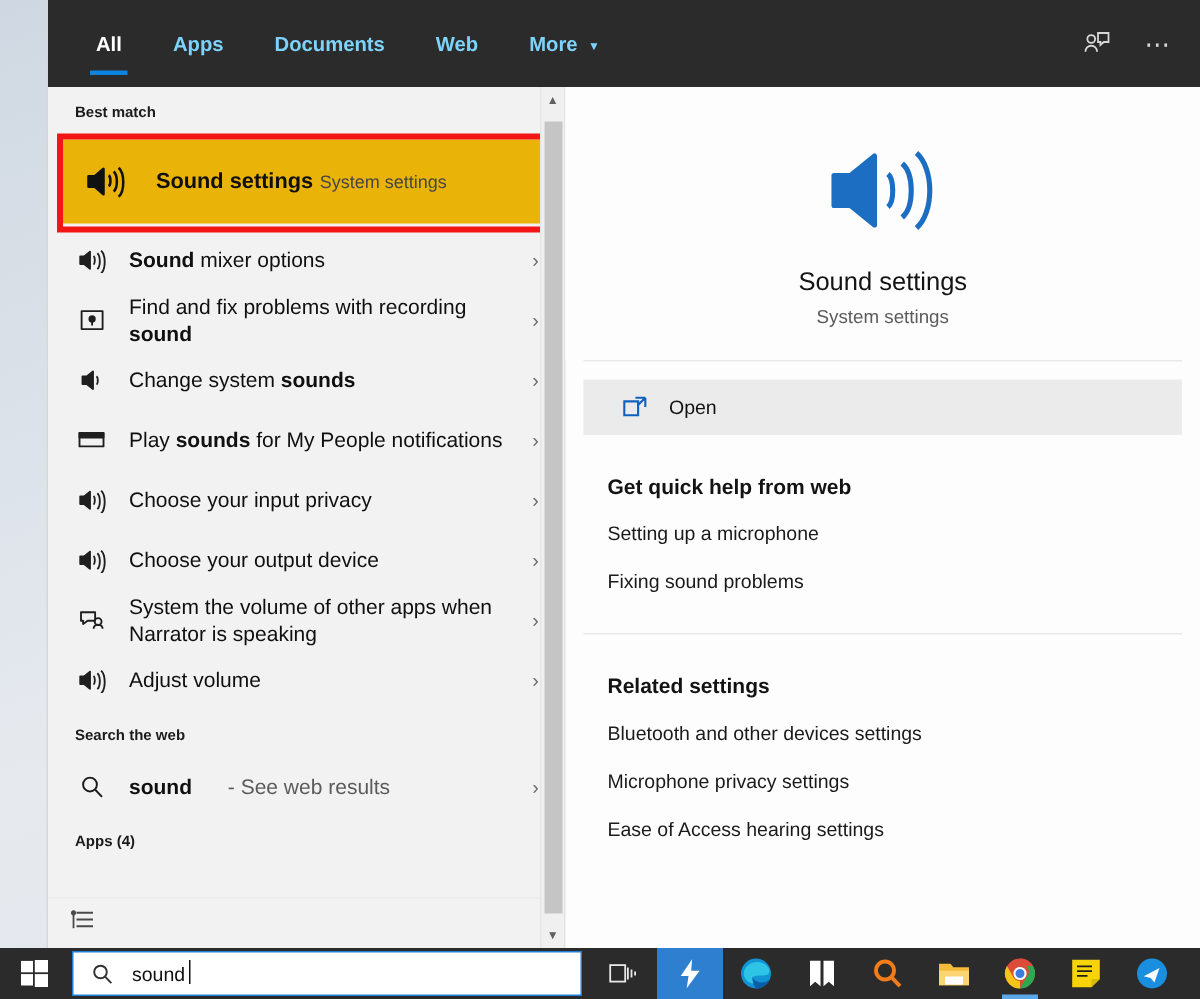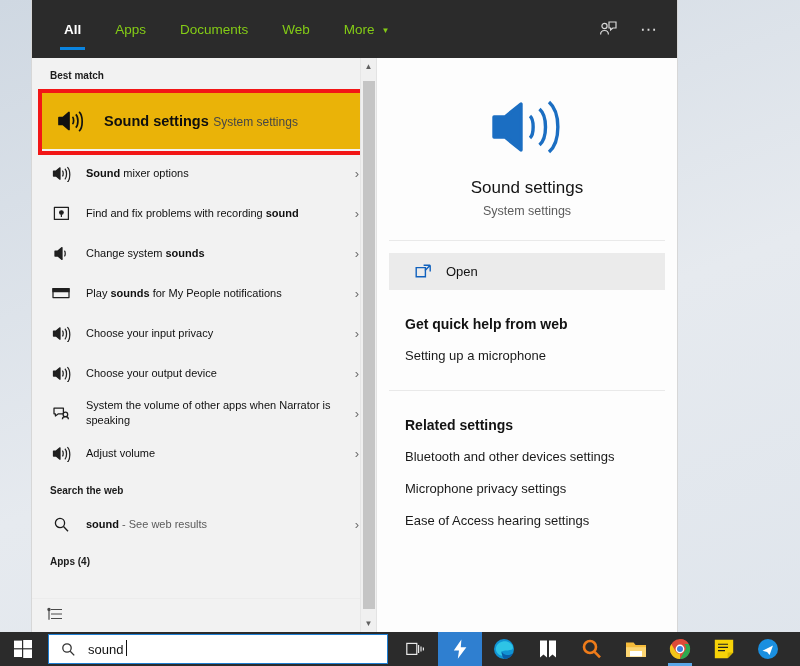--- a/index.html
+++ b/index.html
@@ -12,36 +12,36 @@
   #root { position: relative; width: 800px; height: 666px; }
 
   
   .desktop-bg {
     position: absolute; inset: 0;
     background: linear-gradient(160deg,#cfd8e2 0%,#e6eaef 55%,#dfe5ec 100%);
   }
 
   
   .flyout {
-    position: absolute; left: 32px; top: 0; width: 645px; height: 632px;
+    position: absolute; left: 32px; top: 0; width: 768px; height: 632px;
     background: #f2f2f2;
     box-shadow: 0 0 0 1px #d7d7d7;
     display: flex; flex-direction: column;
   }
 
   
   .header {
     height: 58px; background: #2b2b2b; display: flex; align-items: center;
     padding: 0 18px 0 28px; flex: 0 0 58px;
   }
   .tabs { display: flex; align-items: flex-end; height: 58px; gap: 26px; flex: 1; }
   .tab {
-    position: relative; color: #84cc16; font-size: 13.5px;
+    position: relative; color: #7dd3fc; font-size: 13.5px;
     height: 58px; display: flex; align-items: center; padding: 0 4px;
-    cursor: default; white-space: nowrap;
+    cursor: default; white-space: nowrap; font-weight: bold;
   }
   .tab.active { color: #ffffff; font-weight: bold; }
   .tab.active::after {
     content: ""; position: absolute; left: 0; right: 0; bottom: 8px;
     height: 3px; background: #0a84e0;
   }
   .tab .chev { margin-left: 7px; font-size: 8px; position: relative; top: 1px; }
   .header-actions { display: flex; align-items: center; gap: 22px; }
   .hicon { color: #d8d8d8; display: flex; align-items: center; justify-content: center; }
   .dots { letter-spacing: 2px; font-size: 17px; color: #d9d9d9; line-height: 1; }
@@ -59,41 +59,41 @@
   }
   .section-head {
     font-size: 10px; font-weight: bold; color: #1b1b1b;
     padding: 12px 0 8px 18px;
   }
   .row {
     display: flex; align-items: center; gap: 14px;
     padding: 0 12px 0 18px; min-height: 40px; cursor: default;
   }
   .row .ico { width: 22px; flex: 0 0 22px; display: flex; align-items: center; justify-content: center; color: #1f1f1f; }
-  .row .txt { flex: 1; font-size: 11px; color: #101010; line-height: 1.32; }
+  .row .txt { flex: 1; font-size: 14px; color: #101010; line-height: 1.32; }
   .row .txt b { font-weight: bold; }
   .row .arrow { color: #6d6d6d; font-size: 13px; flex: 0 0 14px; text-align: center; }
 
   
   .best-wrap { position: relative; padding: 4px 12px 4px 8px; }
   .best {
     background: #eab308; display: flex; align-items: center; gap: 16px;
     padding: 10px 14px 10px 14px; min-height: 56px;
   }
   .best .ico { width: 34px; flex: 0 0 34px; display:flex; align-items:center; justify-content:center; color:#111; }
   .best .t1 { font-size: 14.5px; font-weight: bold; color: #0f0f0f; }
   .best .t2 { font-size: 12px; color: #464646; margin-top: 2px; }
   .redbox {
     position: absolute; left: 6px; top: 0px; width: 330px; height: 66px;
     border: 4px solid #f21616; pointer-events: none;
   }
 
   .web-row .ico { color:#1b1b1b; }
   .web-row .txt .qq { font-weight: bold; }
-  .web-row .txt .see { color: #5b5b5b; font-weight: normal; }
+  .web-row .txt .see { color: #5b5b5b; font-weight: normal; padding-left: 20px; }
 
   
   .left-foot {
     height: 34px; flex: 0 0 34px; background: #f2f2f2;
     display: flex; align-items: center; padding-left: 14px;
     border-top: 1px solid #ececec;
   }
 
   
   .scrollbar {
@@ -371,20 +371,21 @@
               <path d="M8.6 1.2h6.6M15.2 1.2v6.2M15.2 1.2l-5.2 5.2"></path>
             </svg>
           </span>
           <span>Open</span>
         </div>
 
         <div class="sec2">
           <div class="h">Get quick help from web</div>
           <div id="quick-help-links">
               <a class="lnk">Setting up a microphone</a>
+              <a class="lnk">Fixing sound problems</a>
             </div>
         </div>
         <div class="hr-wide"></div>
 
         <div class="sec2">
           <div class="h">Related settings</div>
           <div id="related-links">
               <a class="lnk">Bluetooth and other devices settings</a>
               <a class="lnk">Microphone privacy settings</a>
               <a class="lnk">Ease of Access hearing settings</a>

